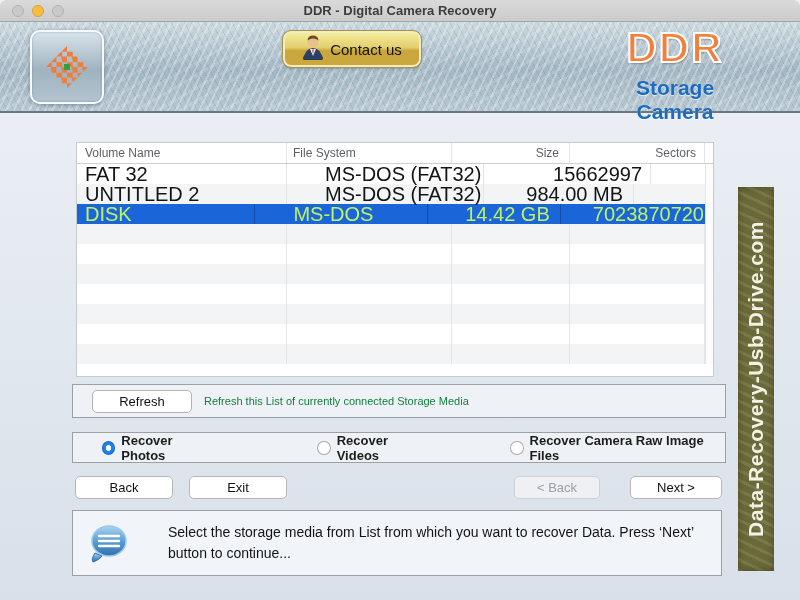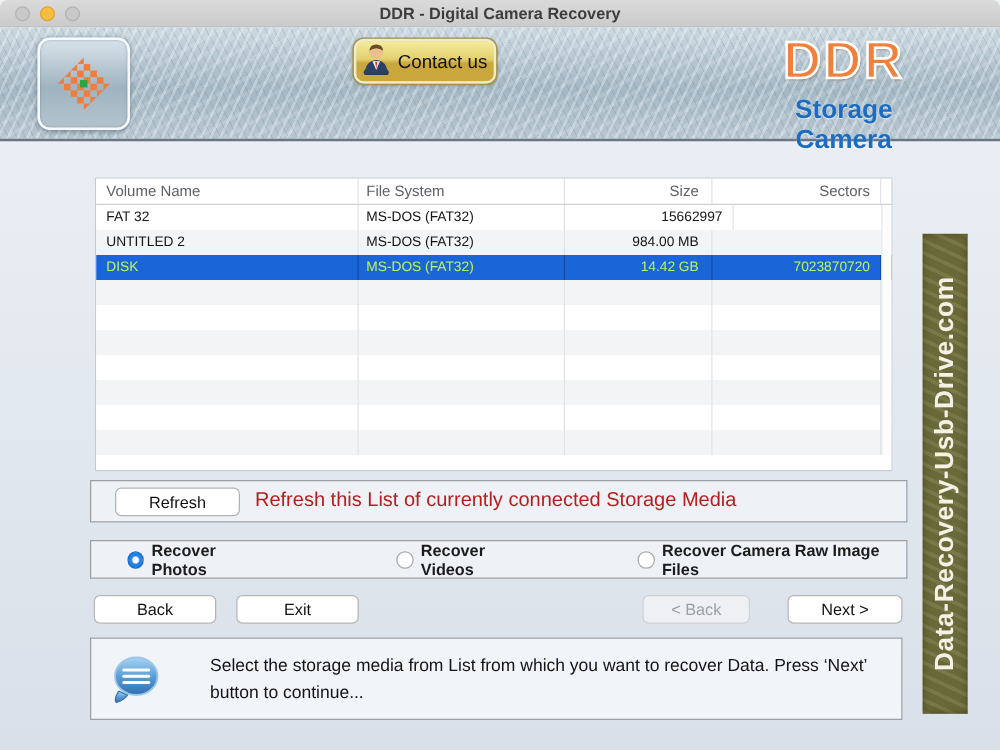--- a/index.html
+++ b/index.html
@@ -44,21 +44,21 @@
   .checker {
     position:absolute; left:14px; top:14px; width:42px; height:42px;
     background:repeating-conic-gradient(#ee7e3d 0% 25%, rgba(0,0,0,0) 0% 50%) 0 0 / 10.5px 10.5px;
     clip-path:polygon(50% 0, 100% 50%, 50% 100%, 0 50%);
   }
   .checker-center {
     position:absolute; left:32px; top:32px; width:6px; height:6px; background:#2ea344;
   }
 
   .contact-btn {
-    position:absolute; left:283px; top:9px; width:114px; height:36px;
+    position:absolute; left:283px; top:9px; width:138px; height:36px;
     border:2px solid #f2ecc4; border-radius:8px;
     outline:1px solid #a9924e;
     background:linear-gradient(#f4ec9c 0%, #e3cf6e 45%, #c9a73c 55%, #caa83e 100%);
     box-shadow:0 1px 3px rgba(60,60,20,.5);
     display:flex; align-items:center; justify-content:center; gap:6px;
     cursor:pointer;
   }
   .contact-label { font-size:15px; color:#111; }
 
   .brand { position:absolute; left:600px; top:2px; width:150px; text-align:center; }
@@ -73,21 +73,21 @@
     text-shadow:0 1px 1px rgba(255,255,255,.7); margin-top:4px;
   }
 
   
   .table-box {
     position:absolute; left:76px; top:142px; width:638px;
     background:#ffffff; border:1px solid #c6cbd1;
   }
   .thead { display:flex; height:21px; line-height:20px; font-size:12px; color:#5d6166;
            background:#ffffff; border-bottom:1px solid #cfcfcf; }
-  .trow  { display:flex; height:20px; line-height:20px; font-size:11px; color:#141414; background:#fff; }
+  .trow  { display:flex; height:20px; line-height:20px; font-size:20px; color:#141414; background:#fff;gap:32px; }
   .trow.alt { background:#f2f4f6; }
   .trow.sel { background:#1a65d8; color:#bef264; }
   .c0 { width:210px; padding-left:8px;  border-right:1px solid #e2e4e6; }
   .c1 { width:165px; padding-left:6px;  border-right:1px solid #e2e4e6; }
   .c2 { width:118px; padding-right:10px; text-align:right; border-right:1px solid #e2e4e6; }
   .c3 { width:135px; padding-right:8px;  text-align:right; border-right:1px solid #e2e4e6; }
   .trow.sel .c0, .trow.sel .c1, .trow.sel .c2, .trow.sel .c3 { border-right-color:rgba(0,0,30,.25); }
   .empty-rows {
     position:relative; height:140px;
     background:repeating-linear-gradient(to bottom, #f2f4f6 0 20px, #ffffff 20px 40px);
@@ -104,21 +104,21 @@
   .groupbox {
     position:absolute; left:72px; width:654px;
     background:#eef2f6; border:1px solid #9aa0a6;
   }
   .refresh-group { top:384px; height:34px; display:flex; align-items:center; }
   .refresh-btn {
     margin-left:19px; width:100px; height:23px;
     background:#ffffff; border:1px solid #b3b3b3; border-radius:5px;
     font-size:13px; color:#111; font-family:inherit; cursor:pointer;
   }
-  .refresh-desc { margin-left:12px; font-size:16px; color:#b91c1c; }
+  .refresh-desc { margin-left:12px; font-size:11px; color:#15803d; }
 
   .radio-group { top:432px; height:31px; display:flex; align-items:center; }
   .radio-item { display:flex; align-items:center; gap:6px; cursor:pointer; }
   .ri-0 { margin-left:29px; } .ri-1 { margin-left:103px; } .ri-2 { margin-left:82px; }
   .radio { width:14px; height:14px; border-radius:50%; }
   .radio.on  { background:radial-gradient(circle, #ffffff 0 2.6px, #1f82e8 3px); border:1px solid #1668c8; }
   .radio.off { background:#ffffff; border:1px solid #ababab; }
   .radio-label { font-size:13px; font-weight:bold; color:#1c1c1c; }
 
   

